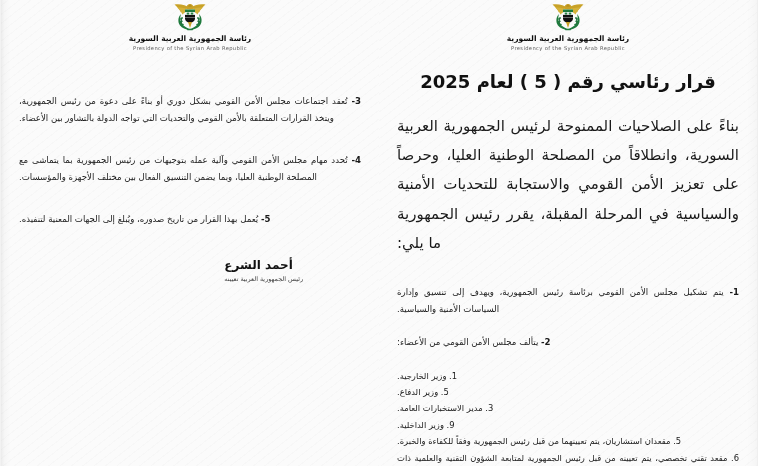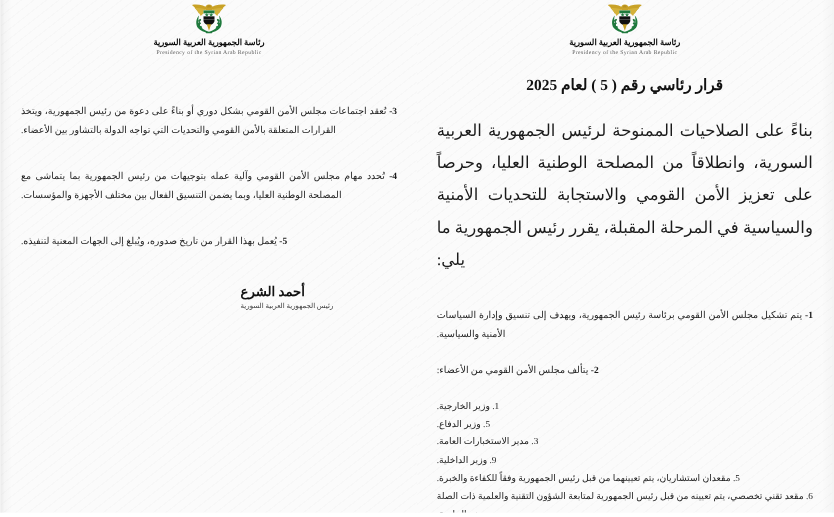--- a/index.html
+++ b/index.html
@@ -32,21 +32,20 @@
     background-color: #fbfbfb;
     background-image:
       repeating-linear-gradient(
         -38deg,
         rgba(0,0,0,0.016) 0px,
         rgba(0,0,0,0.016) 1px,
         rgba(0,0,0,0) 1px,
         rgba(0,0,0,0) 7px
       );
     overflow: hidden;
-    font-family: Liberation Serif, serif;
   }
 
   .page-left {
     border-right: 1px solid #efefef;
   }
   .page-right {
     border-left: 1px solid #f2f2f2;
     box-shadow: inset 3px 0 5px -4px rgba(0,0,0,0.10);
   }
 
@@ -85,21 +84,21 @@
     color: #5a5a5a;
     letter-spacing: 0.35px;
     margin-top: 1.5px;
     direction: ltr;
     line-height: 1.2;
   }
 
   
   .decree-title {
     text-align: center;
-    font-size: 14px;
+    font-size: 18px;
     font-weight: bold;
     color: #111111;
     line-height: 1.48;
     margin: 18px 34px 0 34px;
     letter-spacing: -0.1px;
   }
   .decree-title .tline { display: block; white-space: nowrap; }
 
   
   .body-wrap {
@@ -287,20 +286,20 @@
 
       <div class="gap-lg"></div>
 
       <p class="clause"><span class="clause-num">5-</span> <span>يُعمل بهذا القرار من تاريخ صدوره، ويُبلغ إلى الجهات المعنية لتنفيذه.</span></p>
 
       <div style="height:30px;"></div>
 
       <div class="sig-positioner">
         <div class="sig-block">
           <div class="sig-name">أحمد الشرع</div>
-          <div class="sig-title">رئيس الجمهورية العربية السورية</div>
+          <div class="sig-title">رئيس الجمهورية العربية تعيينه</div>
         </div>
       </div>
 
     </div>
   </div>
 
 </div>
 
 </body></html>

